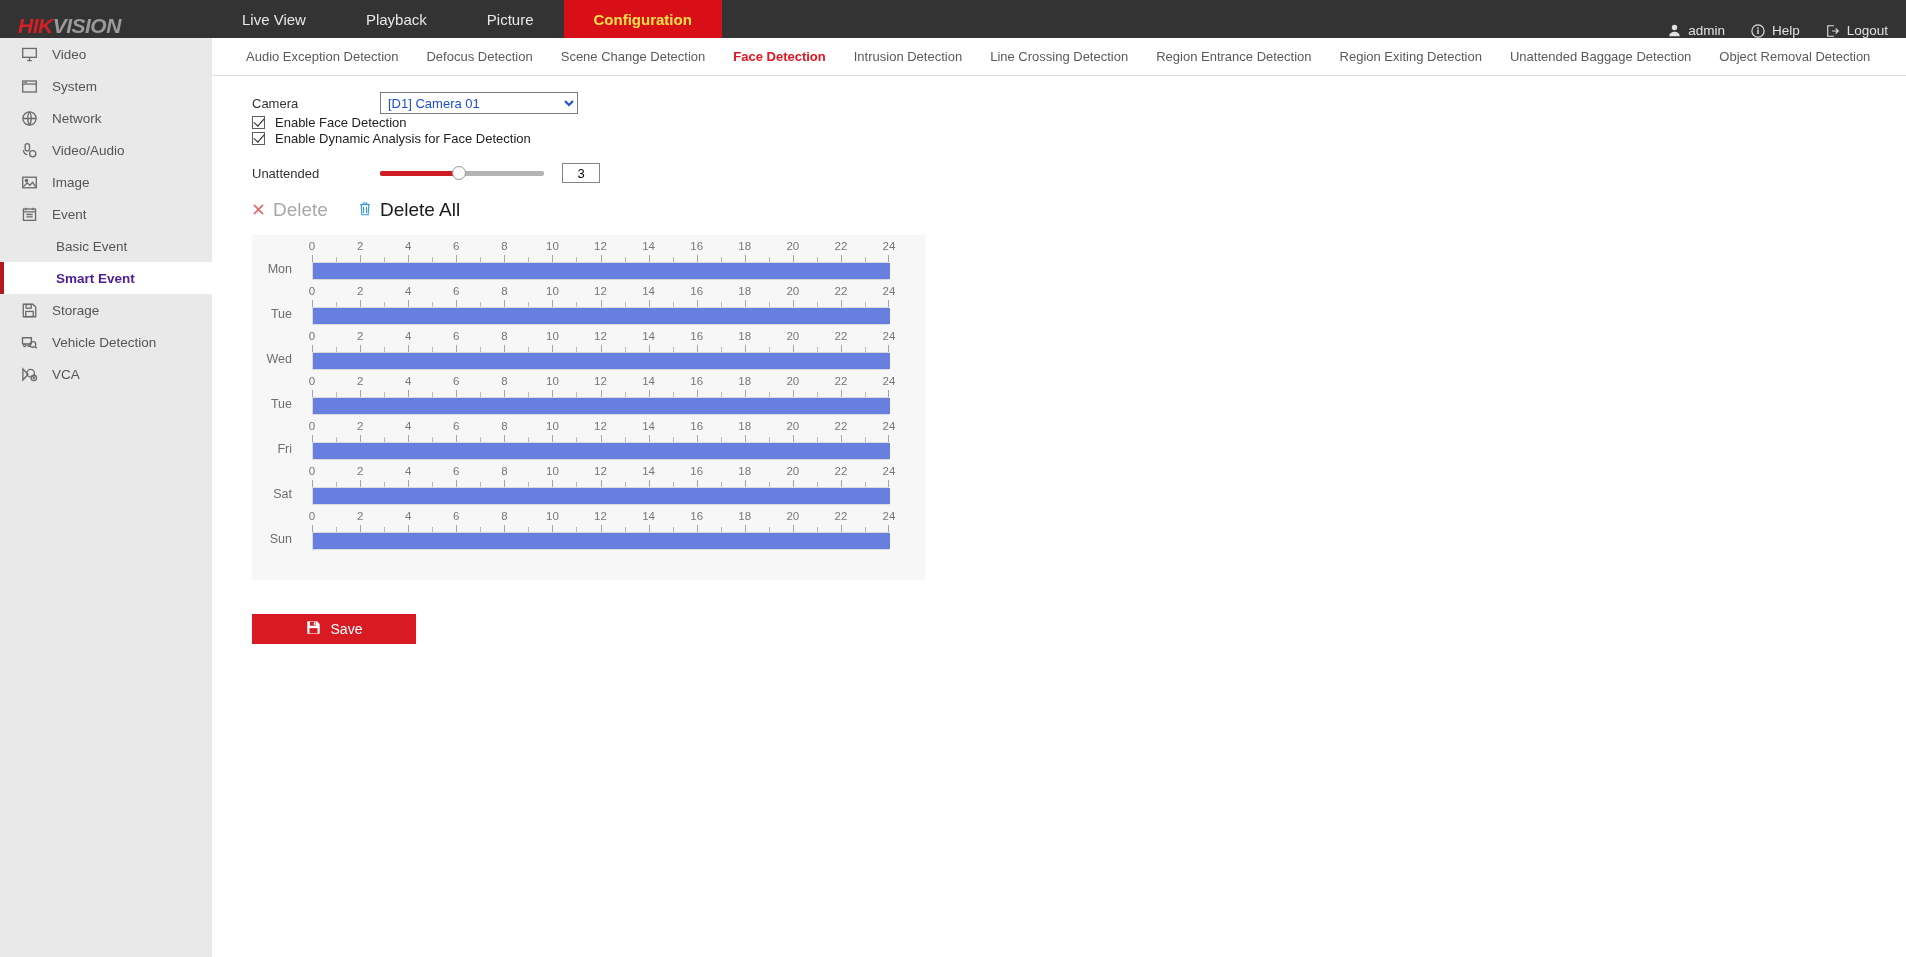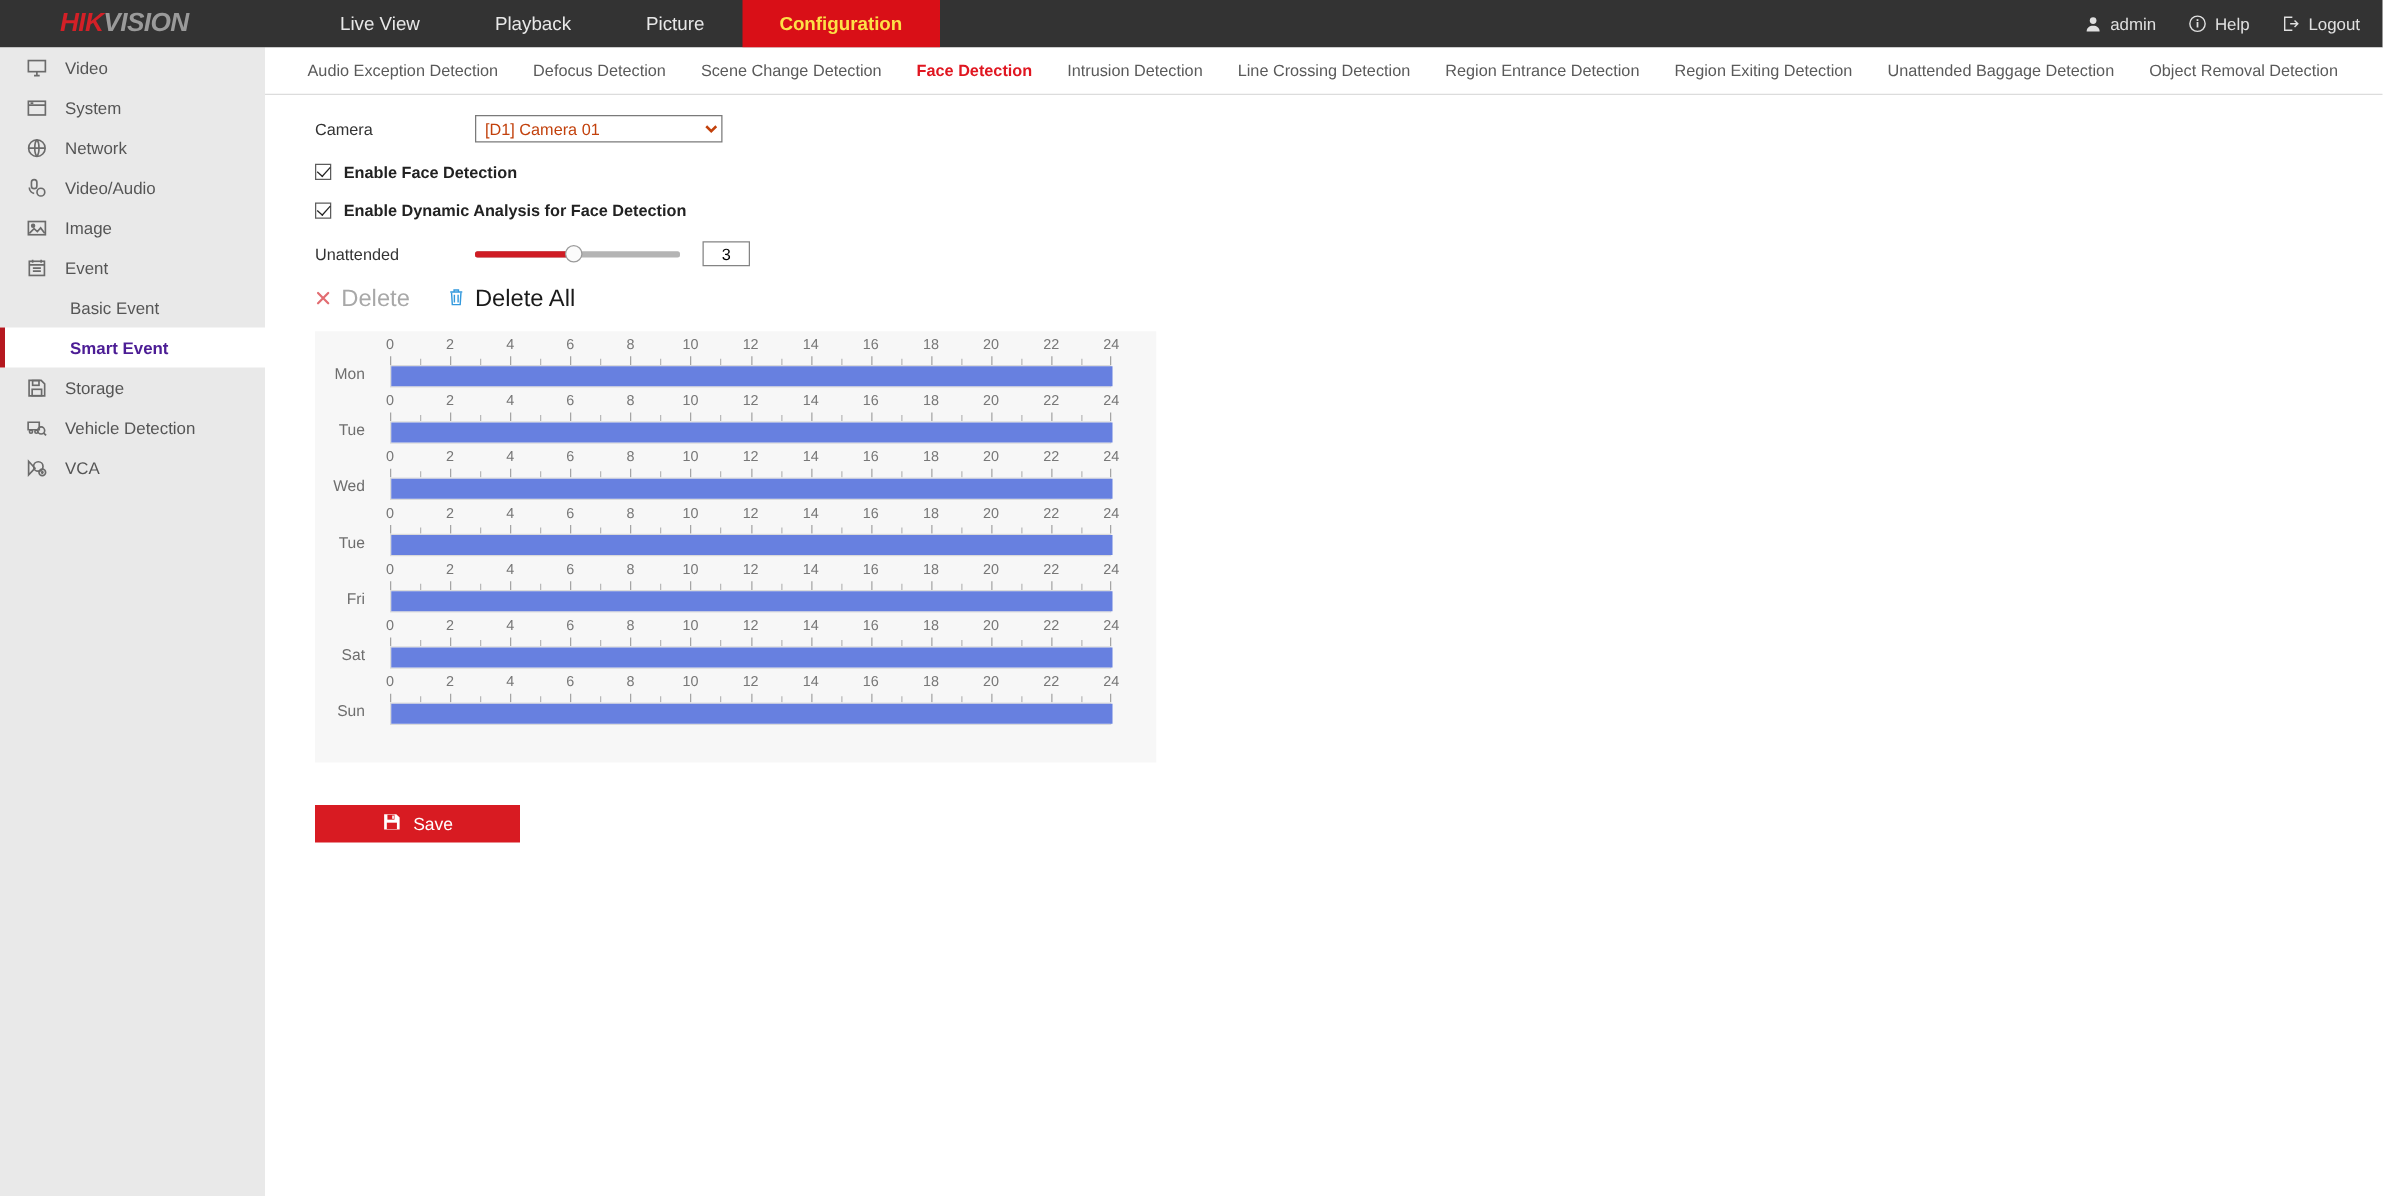--- a/index.html
+++ b/index.html
@@ -8,21 +8,21 @@
     font-family: "Liberation Sans", sans-serif;
     background: #ffffff;
     overflow: hidden;
   }
 
   
   .topbar {
     position: absolute; top: 0; left: 0;
     width: 1906px; height: 38px;
     background: #333333;
-    display: flex; align-items: center; padding-left: 30px;
+    display: flex; align-items: flex-end;
   }
   .logo {
     width: 212px; display: flex; align-items: center;
     padding-left: 18px; font-style: italic; font-weight: bold;
     font-size: 21px; letter-spacing: -0.5px;
   }
   .logo .hik { color: #d32027; }
   .logo .vision { color: #9a9a9a; }
 
   .mainnav { display: flex; align-items: stretch; }
@@ -90,24 +90,24 @@
 
   
   .formarea { padding: 16px 0 0 40px; }
   .frow { display: flex; align-items: center; margin-bottom: 0; }
   .flabel { font-size: 13px; color: #333; width: 128px; }
 
   select.camselect {
     width: 198px; height: 22px; font-size: 13px;
     font-family: "Liberation Sans", sans-serif;
     border: 1px solid #7a7a7a; background: #ffffff;
-    padding-left: 3px; color: #c2410c;
-  }
-
-  .checkrow { display: flex; align-items: center; gap: 10px; margin-top: 16px; font-weight: bold; }
+    padding-left: 3px; color: #1d4ed8;
+  }
+
+  .checkrow { display: flex; align-items: center; gap: 10px; margin-top: 1px; }
   .cbx {
     width: 13px; height: 13px; border: 1px solid #5d5d5d;
     background: #fff; position: relative; cursor: pointer;
     flex-shrink: 0;
   }
   .cbx.checked::after {
     content: ""; position: absolute;
     left: 3px; top: -1px; width: 5px; height: 9px;
     border: solid #222; border-width: 0 1.6px 1.6px 0;
     transform: rotate(42deg);

